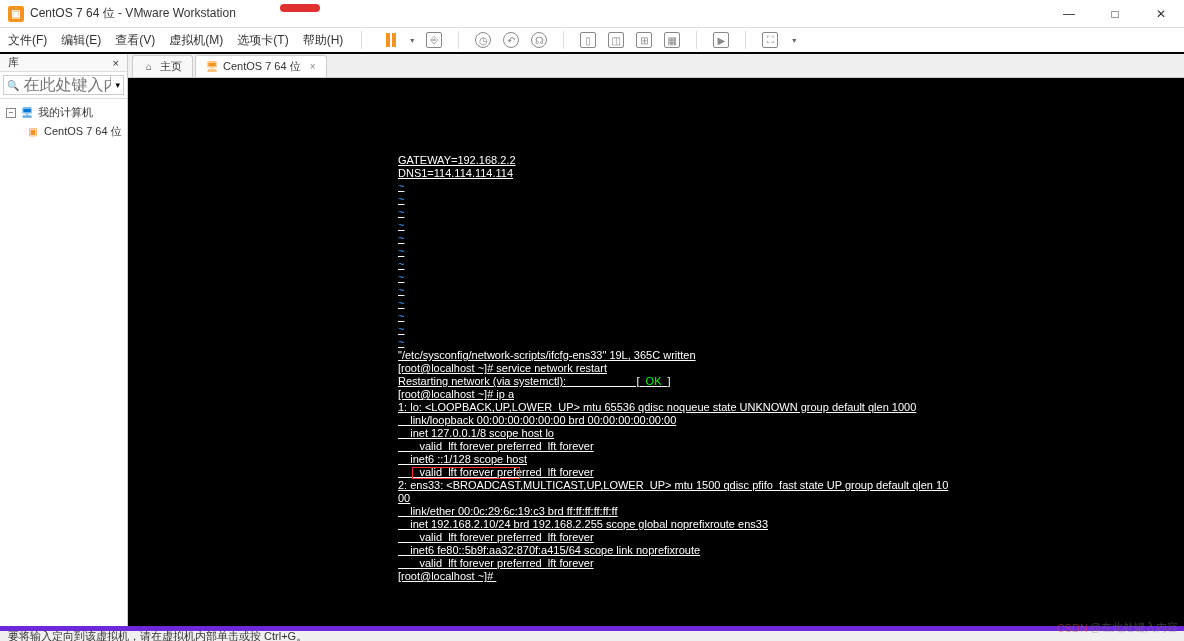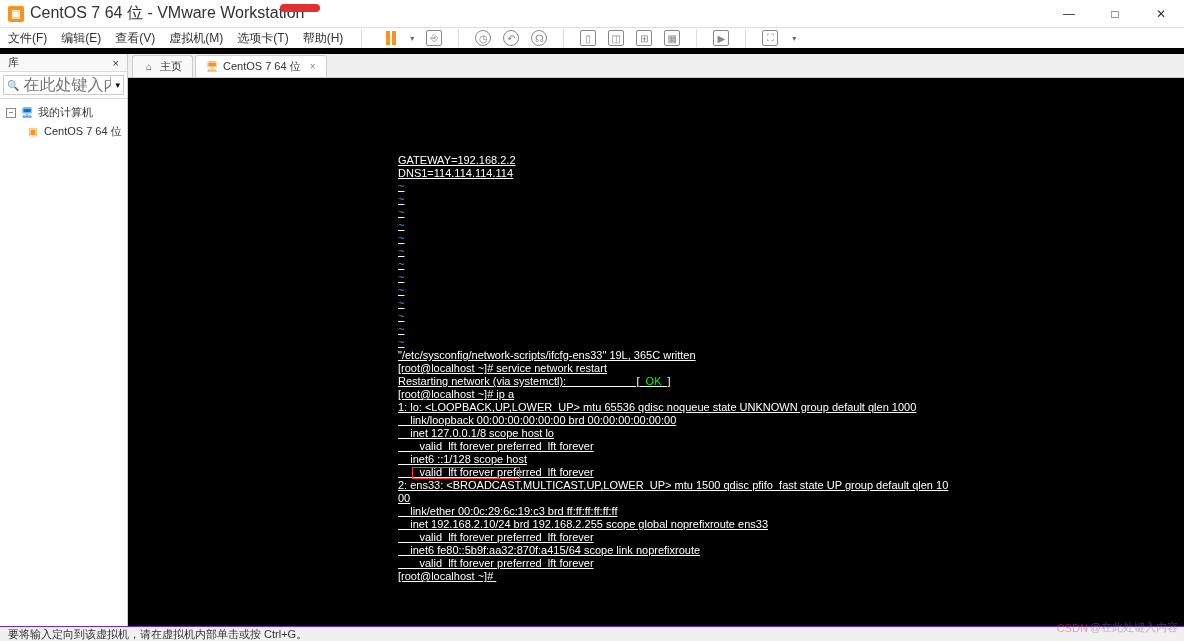--- a/index.html
+++ b/index.html
@@ -1,23 +1,23 @@
 <!DOCTYPE html>
 <html><head>
 <meta charset="utf-8">
 <style>
 *{margin:0;padding:0;box-sizing:border-box;font-family:"Microsoft YaHei",Tahoma,sans-serif;}
 body{width:1184px;height:641px;overflow:hidden;background:#f0f0f0;position:relative;}
 .titlebar{height:28px;background:#fff;border-bottom:1px solid #ddd;display:flex;align-items:center;padding:0 8px;gap:6px;position:relative;}
 .app-icon{width:16px;height:16px;background:#f7931e;border-radius:2px;display:flex;align-items:center;justify-content:center;font-size:10px;color:#fff;font-weight:bold;}
-.title-text{font-size:16px;color:#333;}
+.title-text{font-size:12px;color:#333;}
 .red-pill{position:absolute;left:280px;top:4px;width:40px;height:8px;background:#e03030;border-radius:4px;}
 .win-controls{position:absolute;right:0;top:0;display:flex;}
 .win-btn{width:46px;height:28px;display:flex;align-items:center;justify-content:center;font-size:12px;color:#333;cursor:pointer;}
-.menubar{height:26px;background:#fff;border-bottom:6px solid #000000;display:flex;align-items:center;padding:0 8px;gap:14px;font-size:12px;color:#333;}
+.menubar{height:26px;background:#fff;border-bottom:2px solid #000000;display:flex;align-items:center;padding:0 8px;gap:14px;font-size:12px;color:#333;}
 .menu-item{cursor:pointer;}
 .menu-sep{width:1px;height:18px;background:#ddd;margin:0 4px;}
 .toolbar-icons{display:flex;align-items:center;gap:12px;margin-left:6px;}
 .pause-btn{display:flex;gap:2px;}
 .pause-bar{width:4px;height:14px;background:#f7931e;}
 .tb-icon{width:16px;height:16px;border:1px solid #888;display:flex;align-items:center;justify-content:center;font-size:10px;color:#888;}
 .tb-icon.round{border-radius:50%;}
 .tb-icon.rect{border-radius:2px;}
 .dropdown-arrow{font-size:8px;color:#666;margin-left:2px;}
 .workspace{display:flex;height:572px;background:#fff;}
@@ -37,21 +37,21 @@
 .tabbar{height:24px;background:#f0f0f0;border-bottom:1px solid #ccc;display:flex;align-items:flex-end;padding:0 4px;}
 .tab{height:22px;padding:0 10px;display:flex;align-items:center;gap:5px;font-size:11px;color:#333;border:1px solid #ccc;border-bottom:none;background:#f8f8f8;margin-right:2px;border-radius:3px 3px 0 0;cursor:pointer;}
 .tab.active{background:#fff;}
 .tab-icon{width:12px;height:12px;display:inline-flex;align-items:center;justify-content:center;font-size:10px;}
 .tab-close{font-size:10px;color:#888;margin-left:4px;}
 .vm-screen{flex:1;background:#000;position:relative;overflow:hidden;}
 .terminal{position:absolute;left:270px;top:76px;color:#fff;font:11px/12px Consolas,monospace;white-space:pre;text-decoration:underline;}
 .terminal .ok{color:#00ff00;}
 .terminal .tilde{color:#3aa0ff;}
 .hl{position:absolute;border:1.5px solid #ff3030;width:108px;height:12px;left:284px;top:389px;}
-.statusbar{height:15px;background:#f0f0f0;border-top:1px solid #6d28d9;font-size:11px;color:#333;padding:0 8px;display:flex;align-items:center;}
+.statusbar{height:15px;background:#f0f0f0;border-top:5px solid #6d28d9;font-size:11px;color:#333;padding:0 8px;display:flex;align-items:center;}
 .watermark{position:absolute;right:6px;bottom:6px;font-size:11px;color:rgba(120,120,120,.5);display:flex;align-items:center;gap:2px;}
 .wm-logo{color:rgba(220,80,80,.5);}
 </style>
 </head>
 <body>
 
 <div class="titlebar">
   <span class="app-icon">▣</span>
   <span class="title-text">CentOS 7 64 位 - VMware Workstation</span>
   <span class="red-pill"></span>

